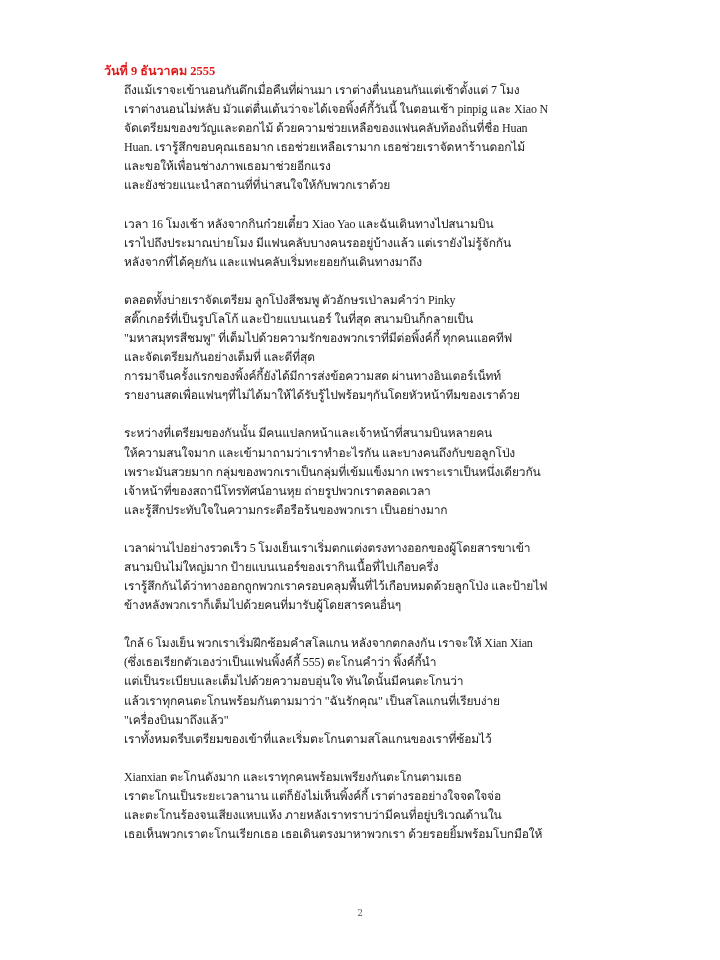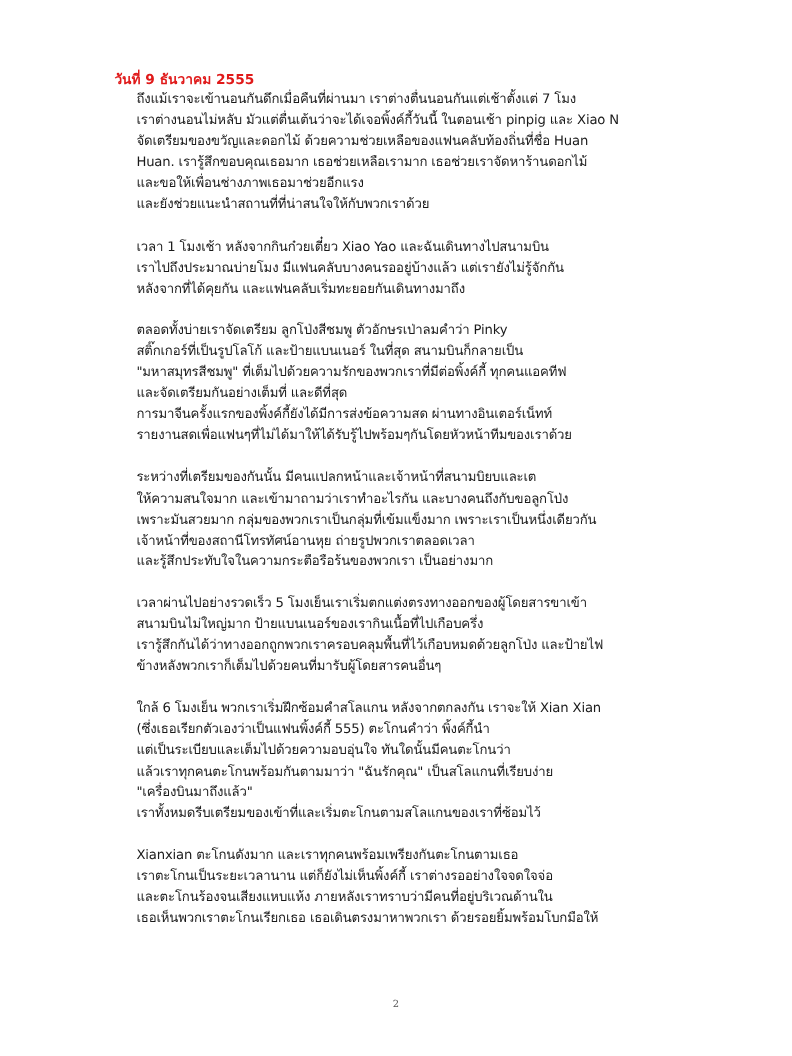--- a/index.html
+++ b/index.html
@@ -13,20 +13,21 @@
       position: relative;
       overflow: hidden;
       font-family: "DejaVu Sans", sans-serif;
       color: #1a1a1a;
     }
     .page {
       position: absolute;
       left: 104px;
       top: 62px;
       width: 520px;
+      font-family: Liberation Serif, serif;
     }
     .date-heading {
       color: #e01a1a;
       font-weight: bold;
       font-size: 12.5px;
       line-height: 19px;
       height: 19px;
       white-space: nowrap;
     }
     .para {
@@ -60,36 +61,36 @@
   <div class="para">
     <div class="line">ถึงแม้เราจะเข้านอนกันดึกเมื่อคืนที่ผ่านมา เราต่างตื่นนอนกันแต่เช้าตั้งแต่ 7 โมง</div>
     <div class="line">เราต่างนอนไม่หลับ มัวแต่ตื่นเต้นว่าจะได้เจอพิ้งค์กี้วันนี้ ในตอนเช้า pinpig และ Xiao N</div>
     <div class="line">จัดเตรียมของขวัญและดอกไม้ ด้วยความช่วยเหลือของแฟนคลับท้องถิ่นที่ชื่อ Huan</div>
     <div class="line">Huan. เรารู้สึกขอบคุณเธอมาก เธอช่วยเหลือเรามาก เธอช่วยเราจัดหาร้านดอกไม้</div>
     <div class="line">และขอให้เพื่อนช่างภาพเธอมาช่วยอีกแรง</div>
     <div class="line">และยังช่วยแนะนำสถานที่ที่น่าสนใจให้กับพวกเราด้วย</div>
   </div>
 
   <div class="para">
-    <div class="line">เวลา 1 โมงเช้า หลังจากกินก๋วยเตี๋ยว    Xiao Yao และฉันเดินทางไปสนามบิน</div>
+    <div class="line">เวลา 16 โมงเช้า หลังจากกินก๋วยเตี๋ยว    Xiao Yao และฉันเดินทางไปสนามบิน</div>
     <div class="line">เราไปถึงประมาณบ่ายโมง  มีแฟนคลับบางคนรออยู่บ้างแล้ว แต่เรายังไม่รู้จักกัน</div>
     <div class="line">หลังจากที่ได้คุยกัน และแฟนคลับเริ่มทะยอยกันเดินทางมาถึง</div>
   </div>
 
   <div class="para">
     <div class="line">ตลอดทั้งบ่ายเราจัดเตรียม ลูกโป่งสีชมพู ตัวอักษรเป่าลมคำว่า Pinky</div>
     <div class="line">สติ๊กเกอร์ที่เป็นรูปโลโก้ และป้ายแบนเนอร์   ในที่สุด สนามบินก็กลายเป็น</div>
     <div class="line">"มหาสมุทรสีชมพู" ที่เต็มไปด้วยความรักของพวกเราที่มีต่อพิ้งค์กี้   ทุกคนแอคทีฟ</div>
     <div class="line">และจัดเตรียมกันอย่างเต็มที่ และดีที่สุด</div>
     <div class="line">การมาจีนครั้งแรกของพิ้งค์กี้ยังได้มีการส่งข้อความสด ผ่านทางอินเตอร์เน็ทท์</div>
     <div class="line">รายงานสดเพื่อแฟนๆที่ไม่ได้มาให้ได้รับรู้ไปพร้อมๆกันโดยหัวหน้าทีมของเราด้วย</div>
   </div>
 
   <div class="para">
-    <div class="line">ระหว่างที่เตรียมของกันนั้น มีคนแปลกหน้าและเจ้าหน้าที่สนามบิยบและเต</div>
+    <div class="line">ระหว่างที่เตรียมของกันนั้น มีคนแปลกหน้าและเจ้าหน้าที่สนามบินหลายคน</div>
     <div class="line">ให้ความสนใจมาก และเข้ามาถามว่าเราทำอะไรกัน และบางคนถึงกับขอลูกโป่ง</div>
     <div class="line">เพราะมันสวยมาก  กลุ่มของพวกเราเป็นกลุ่มที่เข้มแข็งมาก เพราะเราเป็นหนึ่งเดียวกัน</div>
     <div class="line">เจ้าหน้าที่ของสถานีโทรทัศน์อานหุย ถ่ายรูปพวกเราตลอดเวลา</div>
     <div class="line">และรู้สึกประทับใจในความกระตือรือร้นของพวกเรา เป็นอย่างมาก</div>
   </div>
 
   <div class="para">
     <div class="line">เวลาผ่านไปอย่างรวดเร็ว 5 โมงเย็นเราเริ่มตกแต่งตรงทางออกของผู้โดยสารขาเข้า</div>
     <div class="line">สนามบินไม่ใหญ่มาก ป้ายแบนเนอร์ของเรากินเนื้อที่ไปเกือบครึ่ง</div>
     <div class="line">เรารู้สึกกันได้ว่าทางออกถูกพวกเราครอบคลุมพื้นที่ไว้เกือบหมดด้วยลูกโป่ง และป้ายไฟ</div>

